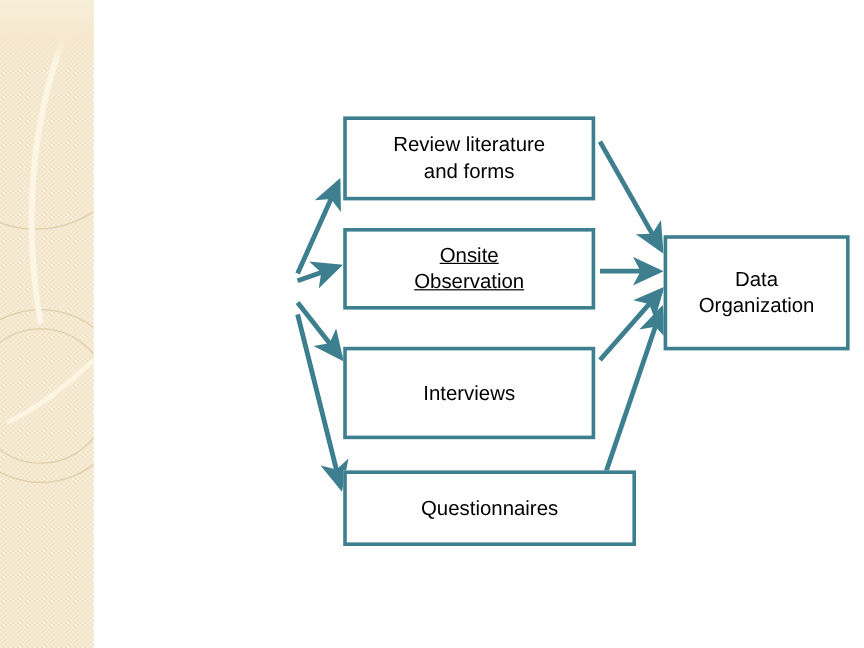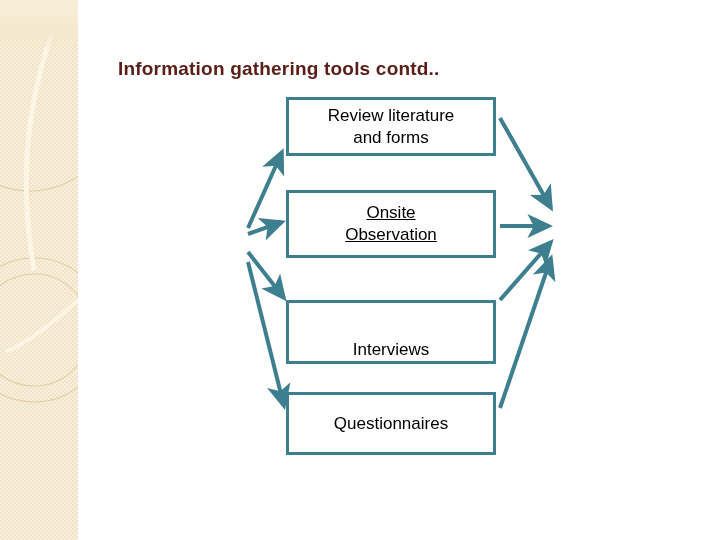--- a/index.html
+++ b/index.html
@@ -52,44 +52,43 @@
     border:3px solid #3d7f8e;
     box-sizing:border-box;
     display:flex;align-items:center;justify-content:center;
     text-align:center;
     color:#000000;
     font-size:17px;
     line-height:1.28;
     z-index:5;
   }
   #box-source{left:84px;  top:196px; width:162px; height:100px;}
-  #box-review{left:286px; top:97px;  width:210px; height:59px;}
+  #box-review{left:286px; top:97px;  width:210px; height:70px;}
   #box-onsite{left:286px; top:190px; width:210px; height:68px;}
-  #box-interviews{left:286px; top:300px; width:210px; height:64px;align-items:flex-end;}
-  #box-questionnaires{left:286px; top:392px; width:210px; height:63px;}
+  #box-interviews{left:286px; top:289px; width:210px; height:77px;}
+  #box-questionnaires{left:286px; top:392px; width:244px; height:63px;}
   #box-target{left:553px; top:196px; width:155px; height:96px;}
 </style>
 </head>
 <body style="background: rgb(255, 255, 255);">
 
 <div id="stage">
 
   <div id="deco" style="background: rgb(242, 227, 196);">
     <div class="checker"></div>
     <svg width="78" height="540" viewBox="0 0 78 540">
       <circle cx="30" cy="105" r="86" fill="none" stroke="#d9c49a" stroke-width="1.1" opacity=".75"></circle>
       <circle cx="34" cy="330" r="72" fill="none" stroke="#d9c49a" stroke-width="1.1" opacity=".75"></circle>
       <circle cx="34" cy="330" r="56" fill="none" stroke="#d9c49a" stroke-width="1.1" opacity=".75"></circle>
       <path d="M 70 -10 Q 8 120 34 270" fill="none" stroke="#fdf6e6" stroke-width="5" opacity=".95"></path>
       <path d="M 78 300 Q 40 336 6 352" fill="none" stroke="#fdf6e6" stroke-width="4" opacity=".9"></path>
     </svg>
     <div class="topband"></div>
   </div>
 
-  <div id="title" style="color: rgb(90, 32, 24);">Information gathering tools contd..</div>
 
   <svg id="arrows" viewBox="0 0 720 540">
     <defs>
       <marker id="ah" markerWidth="7" markerHeight="7" refX="5.4" refY="3" orient="auto" markerUnits="strokeWidth">
         <path d="M0,0 L6.4,3 L0,6 L1.6,3 Z" fill="#3d7f8e"></path>
       </marker>
     </defs>
     <g stroke="#3d7f8e" stroke-width="4" fill="none" marker-end="url(#ah)">
 
       <path d="M 248 228 L 282 152"></path>
@@ -114,14 +113,17 @@
   </div>
 
   <div class="box" id="box-interviews" style="border-color: rgb(61, 127, 142);">
     <span>Interviews</span>
   </div>
 
   <div class="box" id="box-questionnaires" style="border-color: rgb(61, 127, 142);">
     <span>Questionnaires</span>
   </div>
 
+  <div class="box" id="box-target" style="border-color: rgb(61, 127, 142);">
+    <span>Data<br>Organization</span>
+  </div>
 
 </div>
 
 </body></html>

